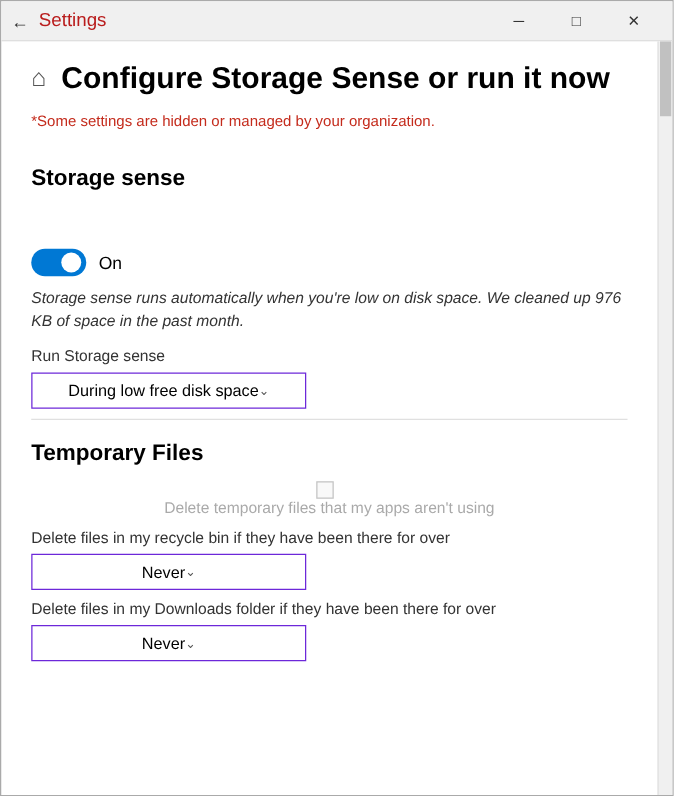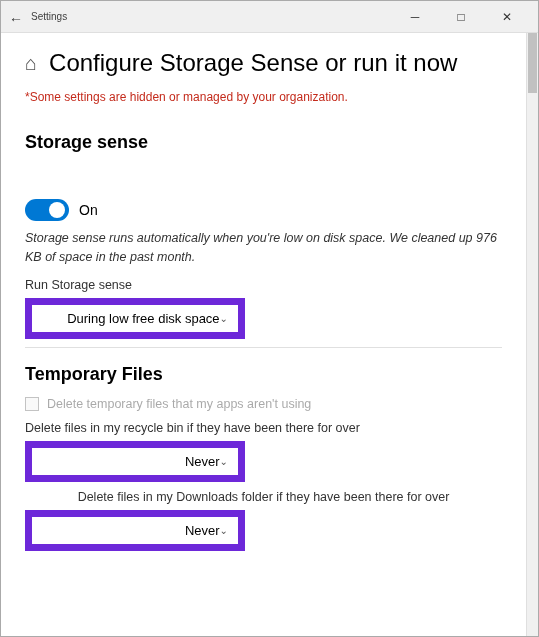--- a/index.html
+++ b/index.html
@@ -41,22 +41,22 @@
     .title-bar-back {
       font-size: 14px;
       color: #333;
       margin-right: 8px;
       cursor: pointer;
       user-select: none;
     }
 
     .title-bar-text {
       flex: 1;
-      font-size: 10px;
-      color: #404040;
+      font-size: 15px;
+      color: #b91c1c;
     }
 
     .title-bar-controls {
       display: flex;
       gap: 0;
     }
 
     .title-bar-btn {
       width: 46px;
       height: 32px;
@@ -109,21 +109,21 @@
 
     .home-icon {
       font-size: 20px;
       color: #555;
       margin-right: 12px;
       flex-shrink: 0;
     }
 
     .page-title {
       font-size: 24px;
-      font-weight: 400;
+      font-weight: 700;
       color: #000;
       line-height: 1.2;
     }
 
     .org-notice {
       font-size: 12px;
       color: #c42b1c;
       margin-bottom: 28px;
     }
 
@@ -176,22 +176,22 @@
 
     .field-label {
       font-size: 12.5px;
       color: #333;
       margin-bottom: 6px;
     }
 
     .dropdown {
       display: flex;
       align-items: center;
-      justify-content: flex-end;
-      border: 7px solid #6d28d9;
+      justify-content: center;
+      border: 1px solid #6d28d9;
       padding: 6px 10px;
       width: 220px;
       cursor: pointer;
       background: white;
       font-size: 13px;
       color: #000;
       margin-bottom: 4px;
     }
 
     .dropdown-arrow {
@@ -203,20 +203,21 @@
       height: 1px;
       background: #e0e0e0;
       margin: 8px 0 16px 0;
     }
 
     .checkbox-row {
       display: flex;
       align-items: center;
       margin-bottom: 10px;
       opacity: 0.5;
+      flex-direction: column;
     }
 
     .checkbox {
       width: 14px;
       height: 14px;
       border: 1px solid #888;
       background: #f5f5f5;
       margin-right: 8px;
       flex-shrink: 0;
     }
@@ -230,21 +231,20 @@
       font-size: 12.5px;
       color: #333;
       margin-bottom: 6px;
     }
 
     .downloads-label {
       font-size: 12.5px;
       color: #333;
       margin-bottom: 6px;
       margin-top: 8px;
-      text-align: center;
     }
   </style>
 </head>
 <body>
 
 <div class="window">
 
   <div class="title-bar">
     <span class="title-bar-back">←</span>
     <span class="title-bar-text">Settings</span>

